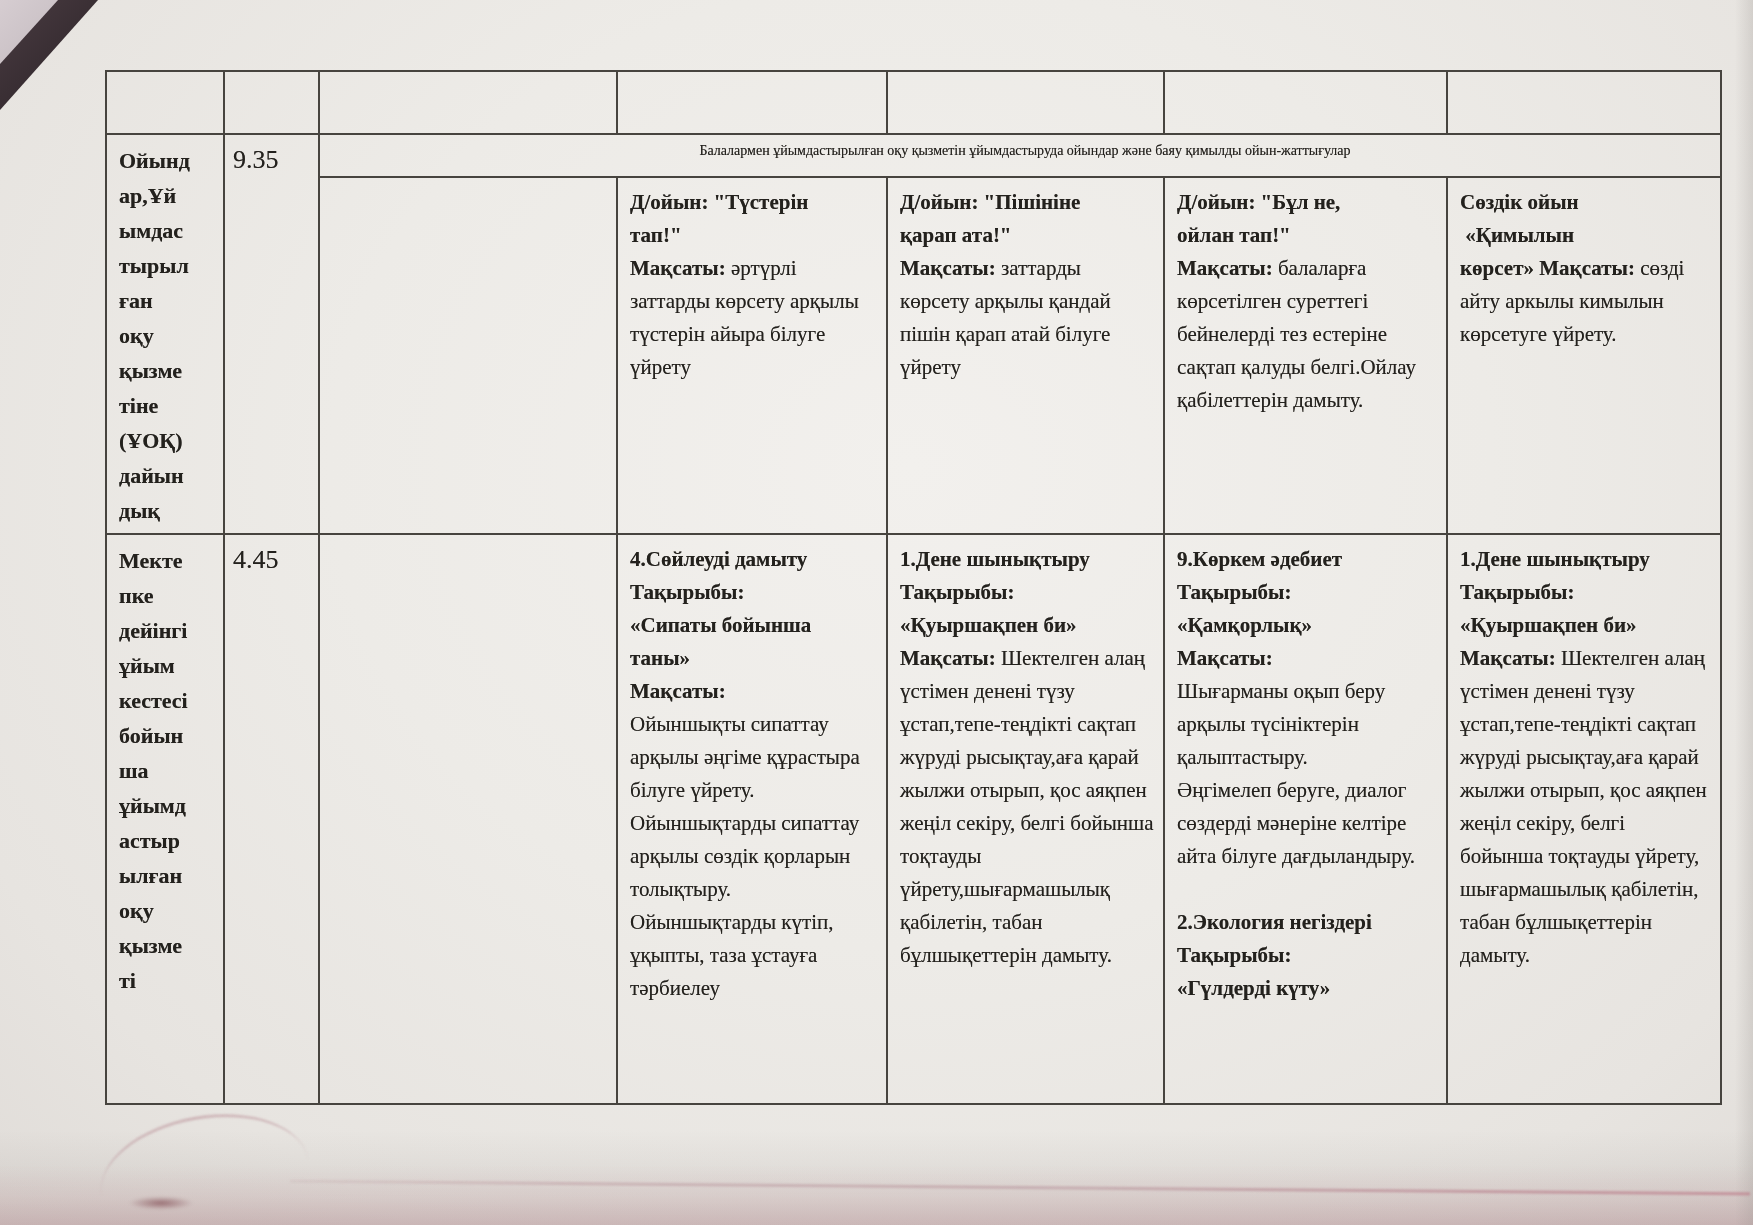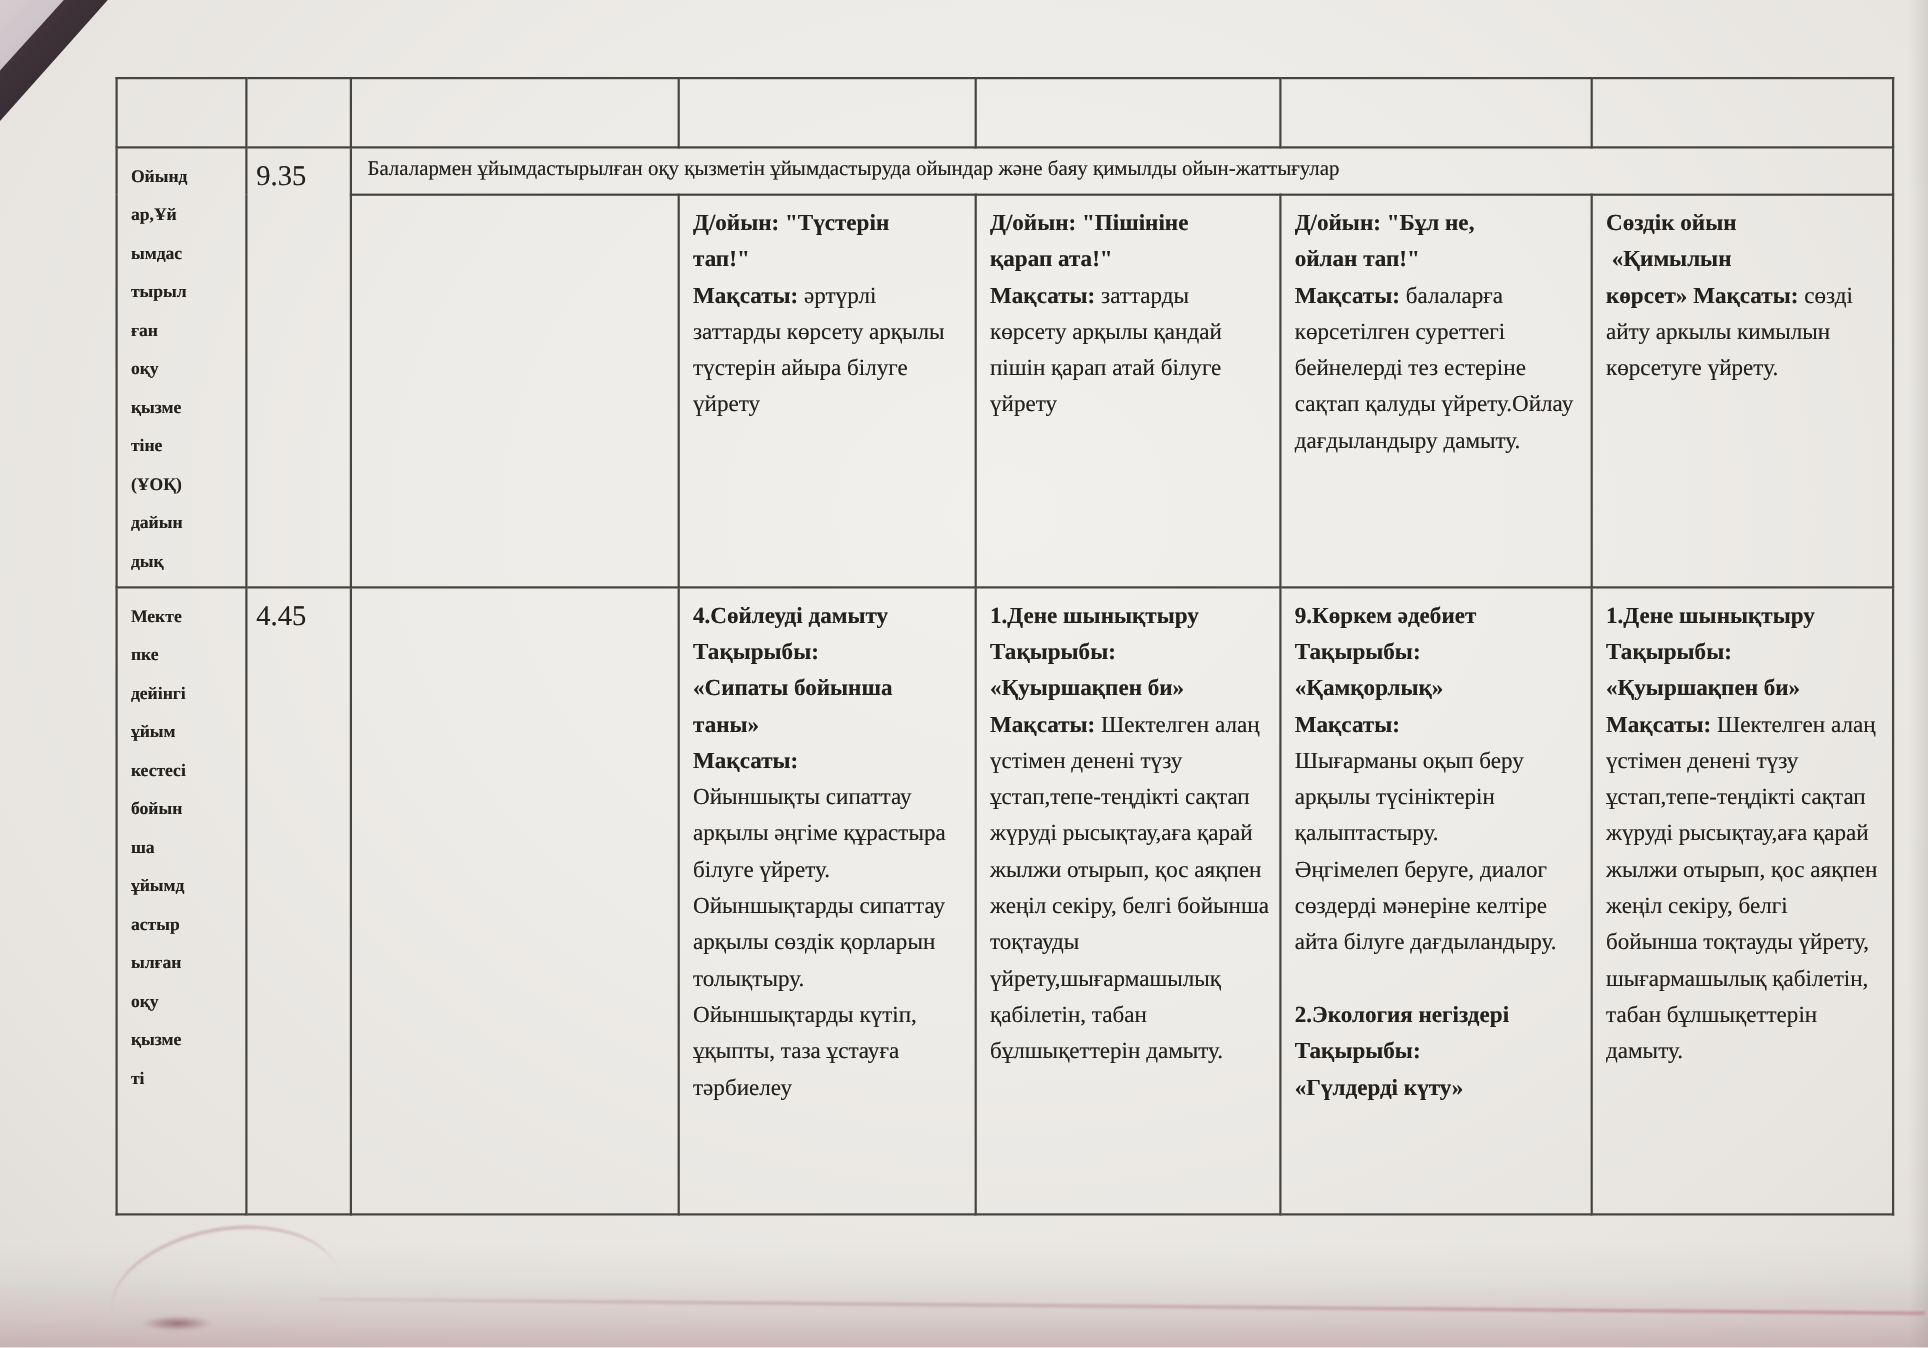--- a/index.html
+++ b/index.html
@@ -63,25 +63,25 @@
     border:2px solid #47443f;
     vertical-align:top;
     text-shadow:0 0 0.6px rgba(55,50,45,0.55);
   }
   tr.r0{height:63px;}
   tr.r1a{height:43px;}
   tr.r1b{height:357px;}
   tr.r2{height:570px;}
   td.open-top{border-top:none;}
   td.label-cell{
-    font-weight:bold;font-size:16px;line-height:35px;
+    font-weight:bold;font-size:22px;line-height:35px;
     white-space:pre-line;padding:8px 4px 4px 12px;
   }
   td.time-cell{font-size:26px;padding:10px 2px 2px 8px;}
-  td.banner-cell{font-size:19px;padding:8px 4px 4px 14px;white-space:nowrap;overflow:hidden;}
+  td.banner-cell{font-size:14px;padding:8px 4px 4px 14px;white-space:nowrap;overflow:hidden;text-align:center;}
   td.content-cell{
     font-size:21px;line-height:33px;
     white-space:pre-wrap;padding:8px 8px 8px 12px;
   }
   td.content-cell .b{font-weight:bold;}
 </style>
 </head>
 <body>
 
 <div class="artifact corner-light"></div>
@@ -131,21 +131,21 @@
     <tr class="r1b">
       <td class="content-cell"></td>
       <td class="content-cell"><span class="b">Д/ойын: "Түстерін
 тап!"
 </span><span class="b">Мақсаты: </span><span>әртүрлі заттарды көрсету арқылы түстерін айыра білуге үйрету</span></td>
       <td class="content-cell"><span class="b">Д/ойын: "Пішініне
 қарап ата!"
 </span><span class="b">Мақсаты: </span><span>заттарды көрсету арқылы қандай пішін қарап атай білуге үйрету</span></td>
       <td class="content-cell"><span class="b">Д/ойын: "Бұл не,
 ойлан тап!"
-</span><span class="b">Мақсаты: </span><span>балаларға көрсетілген суреттегі бейнелерді тез естеріне сақтап қалуды үйрету.Ойлау дағдыландыру дамыту.</span></td>
+</span><span class="b">Мақсаты: </span><span>балаларға көрсетілген суреттегі бейнелерді тез естеріне сақтап қалуды белгі.Ойлау қабілеттерін дамыту.</span></td>
       <td class="content-cell"><span class="b">Сөздік ойын
  «Қимылын
 көрсет» Мақсаты: </span><span>сөзді айту аркылы кимылын көрсетуге үйрету.</span></td>
     </tr>
     <tr class="r2">
       <td class="label-cell">Мекте
 пке
 дейінгі
 ұйым
 кестесі

